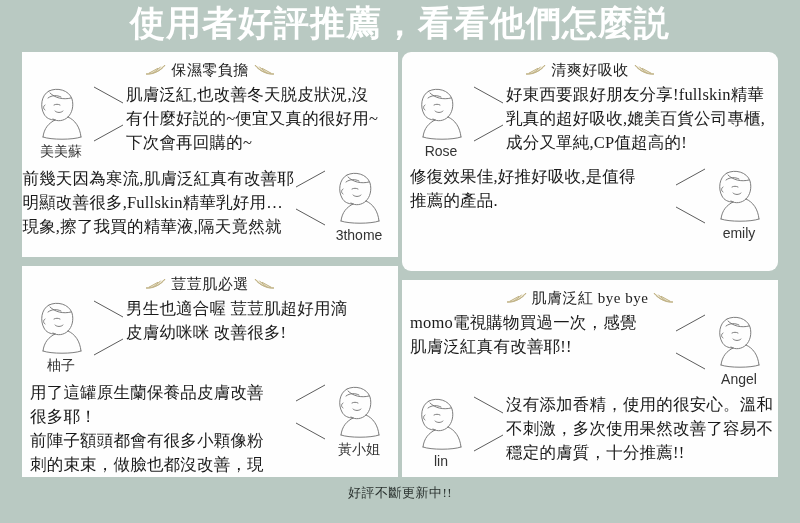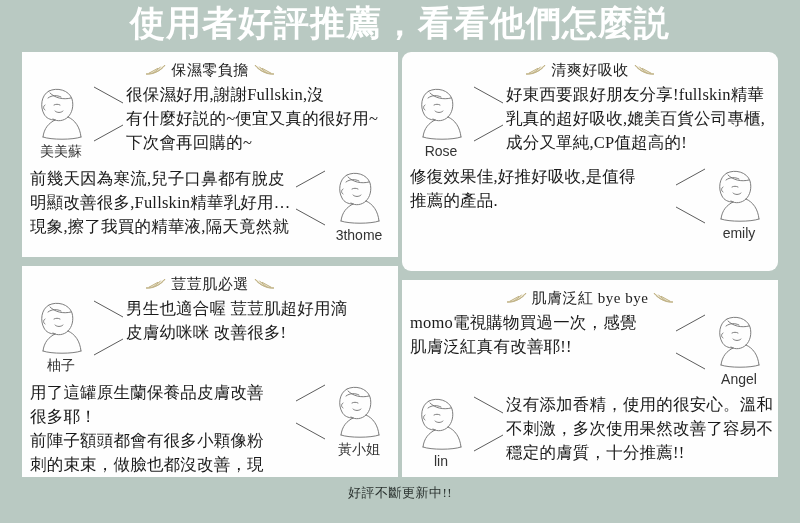--- a/index.html
+++ b/index.html
@@ -157,21 +157,21 @@
                   <path d="M8 52 C16 55 38 55 46 52"></path>
                 </g>
               </svg><div class="avatar-name">美美蘇</div></div>
             <div class="connector"><svg width="34" height="62" viewBox="0 0 34 62" preserveAspectRatio="none">
                 <g stroke="#4a4a4a" stroke-width="0.9" fill="none">
                   <path d="M2 4 L31 20"></path>
                   <path d="M2 58 L31 42"></path>
                 </g>
               </svg></div>
             <div class="t-text">
-              <div class="line">很保濕好用,謝謝Fullskin,沒</div>
+              <div class="line">肌膚泛紅,也改善冬天脱皮狀況,沒</div>
               <div class="line">有什麼好説的~便宜又真的很好用~</div>
               <div class="line">下次會再回購的~</div>
             </div>
           </div>
           <div class="t-row avatar-right" style="margin-top: 6px;">
             <div class="avatar-block"><svg width="52" height="56" viewBox="0 0 52 56">
                 <g fill="none" stroke="#6f6f6f" stroke-width="0.9" stroke-linecap="round">
                   <path d="M14 6 C6 10 5 22 9 29 C11 33 15 35 20 35"></path>
                   <path d="M14 6 C22 2 34 5 37 14 C39 21 37 28 33 32 C29 36 22 37 18 34"></path>
                   <path d="M15 8 C20 13 28 15 36 13"></path>
@@ -184,21 +184,21 @@
                   <path d="M8 52 C16 55 38 55 46 52"></path>
                 </g>
               </svg><div class="avatar-name">3thome</div></div>
             <div class="connector"><svg width="34" height="62" viewBox="0 0 34 62" preserveAspectRatio="none">
                 <g stroke="#4a4a4a" stroke-width="0.9" fill="none">
                   <path d="M31 4 L2 20"></path>
                   <path d="M31 58 L2 42"></path>
                 </g>
               </svg></div>
             <div class="t-text">
-              <div class="line">前幾天因為寒流,兒子口鼻都有脫皮</div>
+              <div class="line">前幾天因為寒流,肌膚泛紅真有改善耶</div>
               <div class="line">明顯改善很多,Fullskin精華乳好用…</div>
               <div class="line">現象,擦了我買的精華液,隔天竟然就</div>
             </div>
           </div>
         </div>
       </section>
     <section class="panel p-bottom">
         <div class="panel-header">
           <svg class="leaf" width="22" height="14" viewBox="0 0 22 14">
             <g transform="" fill="none" stroke="#c2b488" stroke-width="1">

